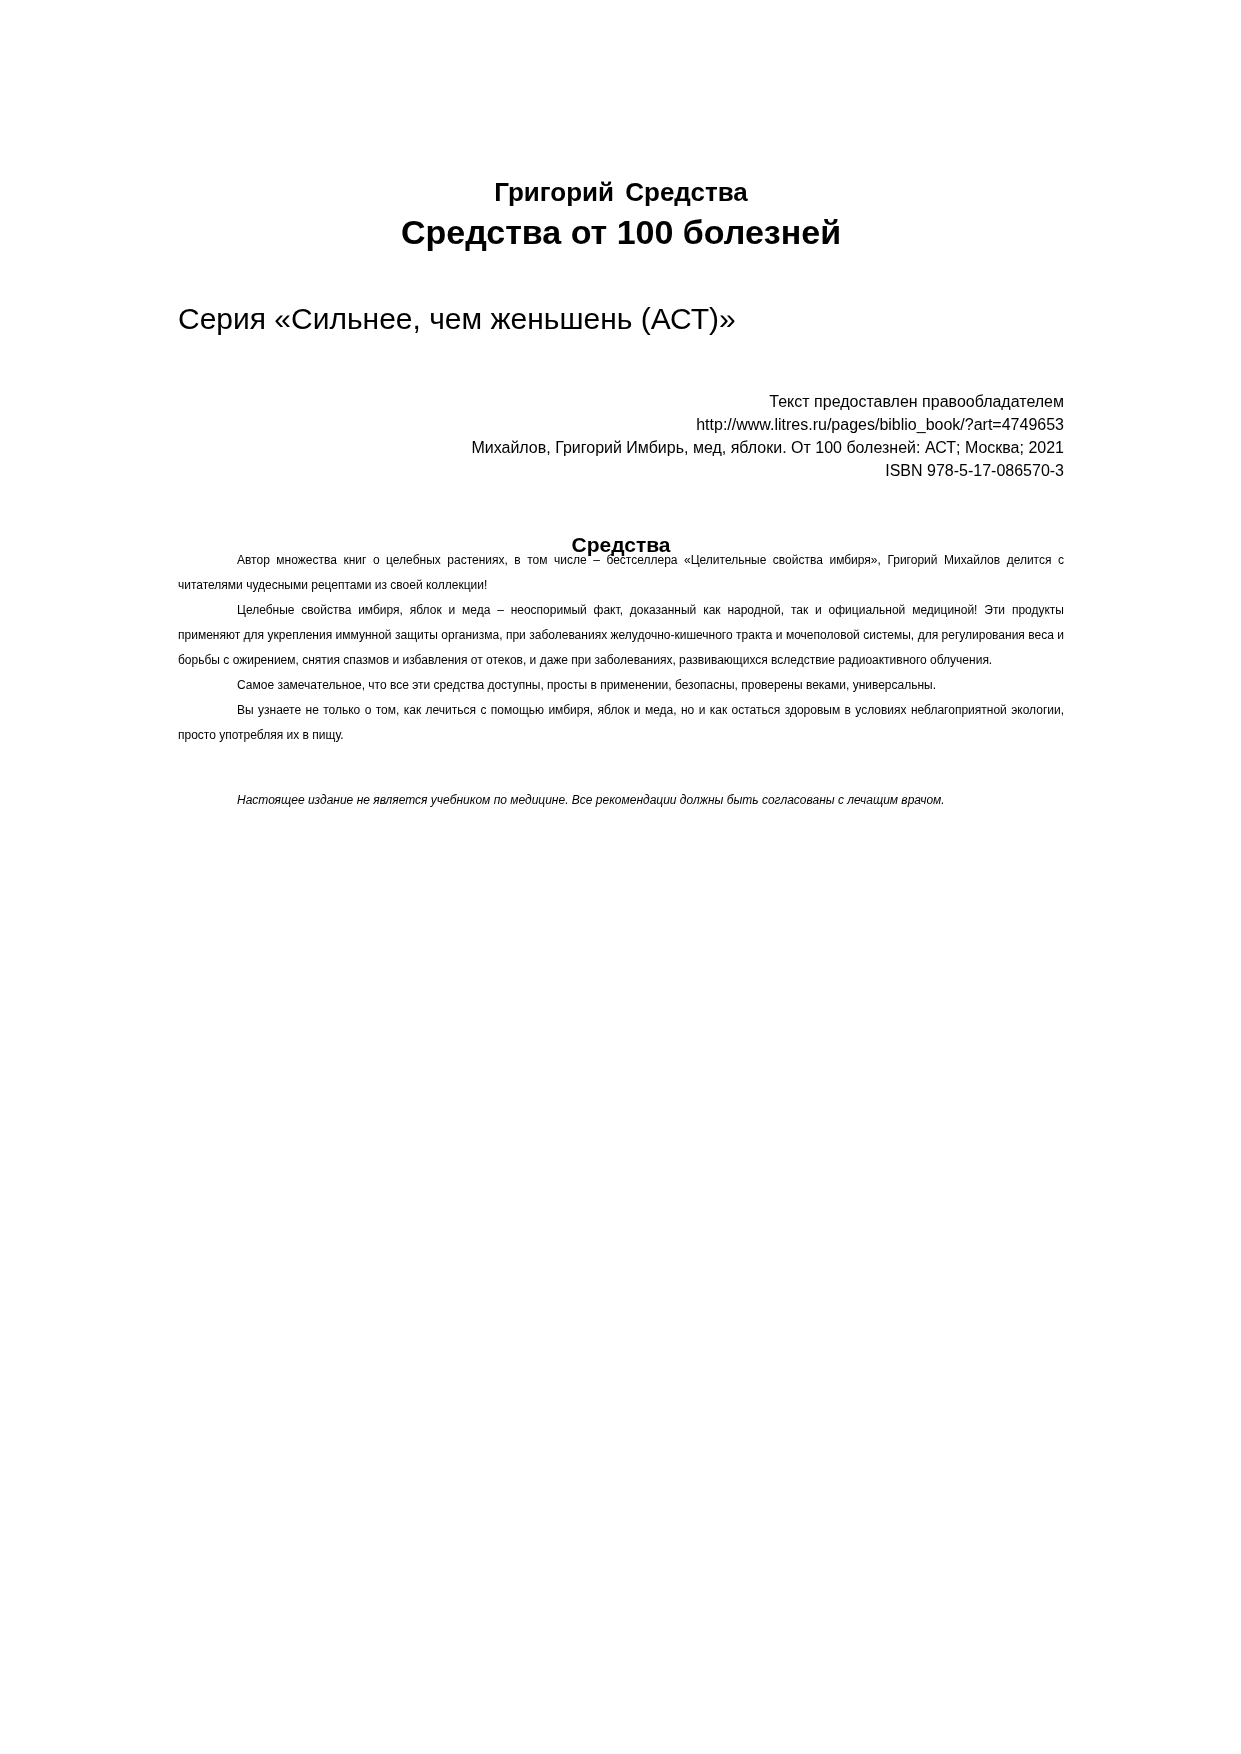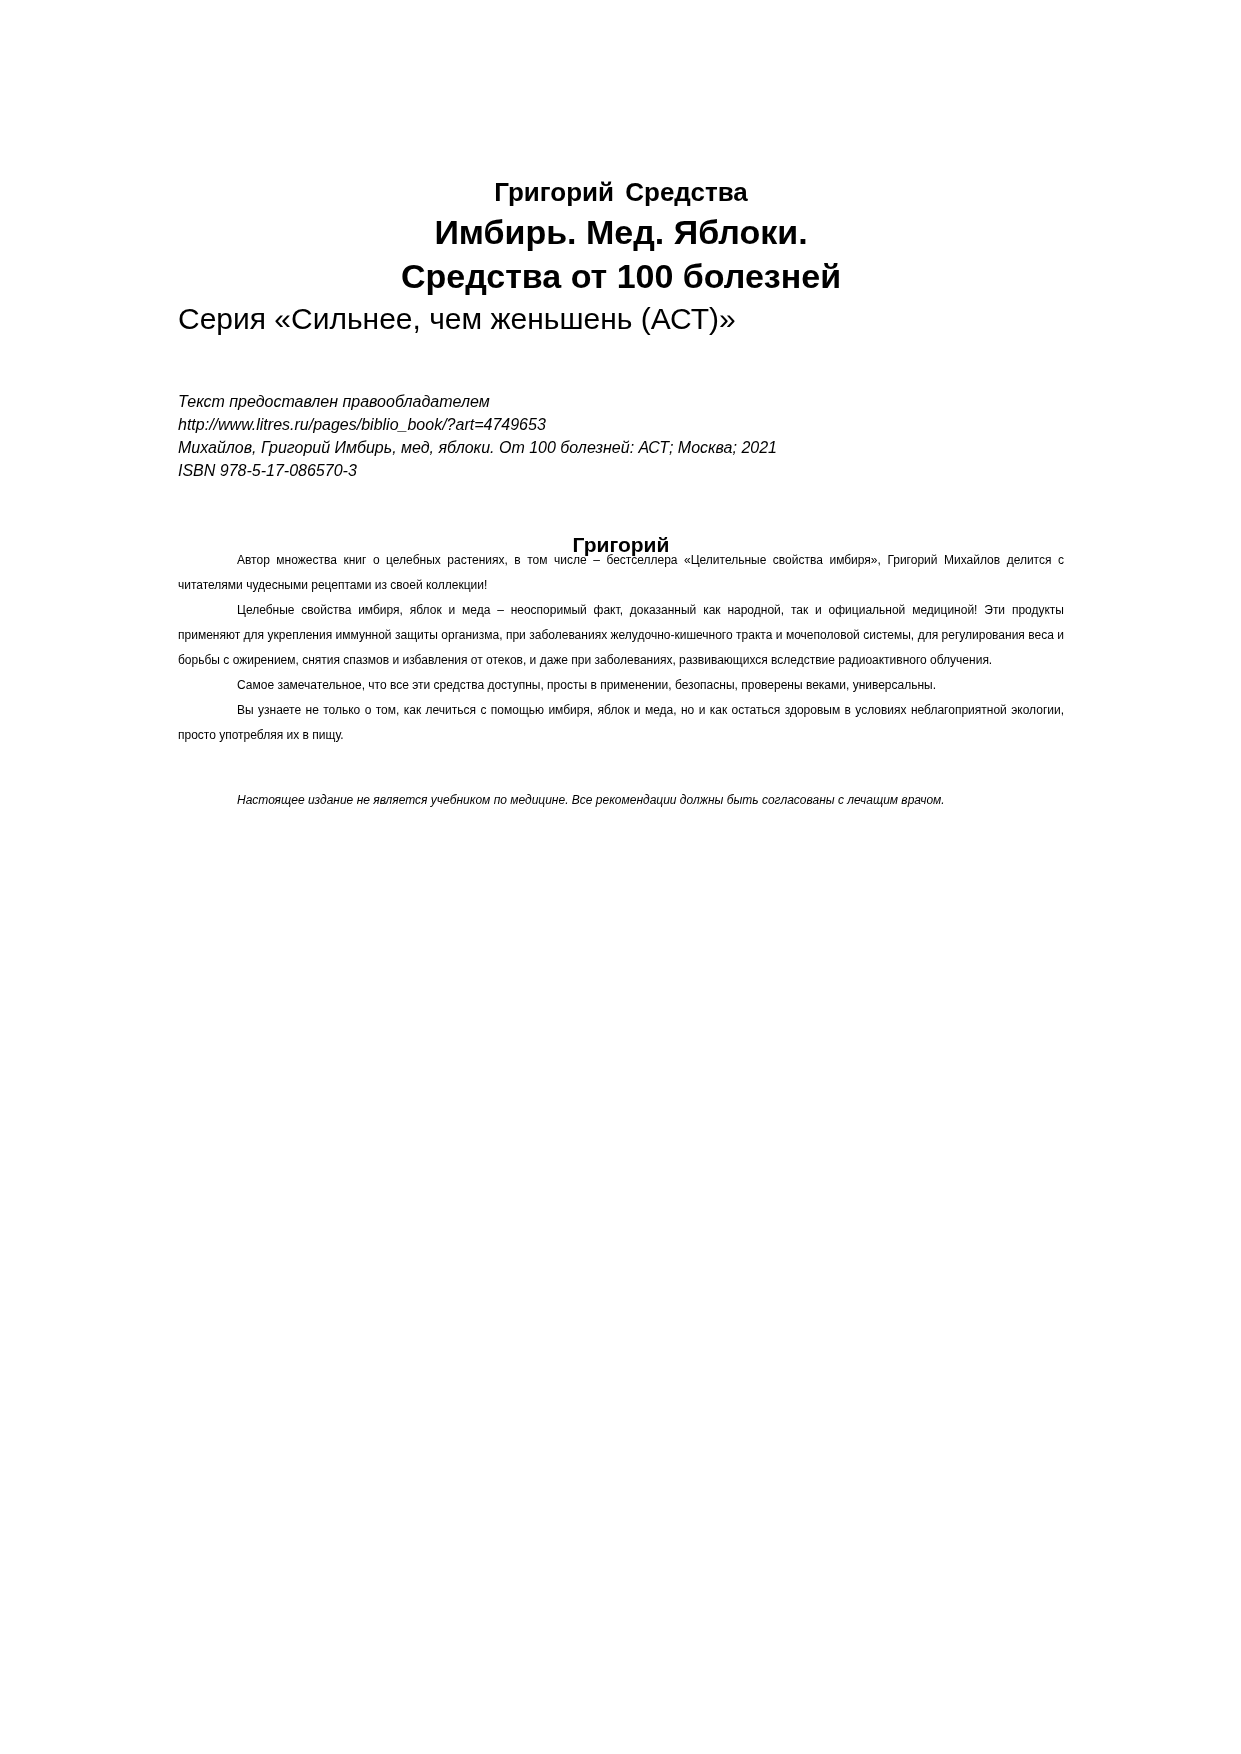--- a/index.html
+++ b/index.html
@@ -49,21 +49,21 @@
       width: 886px;
       text-align: left;
       font-size: 30px;
       line-height: 38px;
     }
     .meta {
       position: absolute;
       top: 390px;
       right: 0;
       width: 886px;
-      font-style: italic;
+      text-align: right;
       font-size: 16px;
       line-height: 23px;
     }
     .annot-heading {
       position: absolute;
       top: 532px;
       left: 0;
       width: 886px;
       text-align: center;
       font-weight: bold;
@@ -89,34 +89,33 @@
     }
   </style>
 </head>
 <body>
 
 <div class="page">
 
   <div class="author">Григорий  Средства</div>
 
   <div class="title">
-    <div>Имбирь. Мед. Яблоки.</div>
     <div>Средства от 100 болезней</div>
   </div>
 
   <div class="series">Серия «Сильнее, чем женьшень (АСТ)»</div>
 
   <div class="meta">
     <div>Текст предоставлен правообладателем</div>
     <div>http://www.litres.ru/pages/biblio_book/?art=4749653</div>
     <div>Михайлов, Григорий Имбирь, мед, яблоки. От 100 болезней: АСТ; Москва; 2021</div>
     <div>ISBN 978-5-17-086570-3</div>
   </div>
 
-  <div class="annot-heading">Григорий</div>
+  <div class="annot-heading">Средства</div>
 
   <div class="annot-body">
     <p>Автор множества книг о целебных растениях, в том числе – бестселлера «Целительные свойства имбиря», Григорий Михайлов делится с читателями чудесными рецептами из своей коллекции!</p>
     <p>Целебные свойства имбиря, яблок и меда – неоспоримый факт, доказанный как народной, так и официальной медициной! Эти продукты применяют для укрепления иммунной защиты организма, при заболеваниях желудочно-кишечного тракта и мочеполовой системы, для регулирования веса и борьбы с ожирением, снятия спазмов и избавления от отеков, и даже при заболеваниях, развивающихся вследствие радиоактивного облучения.</p>
     <p>Самое замечательное, что все эти средства доступны, просты в применении, безопасны, проверены веками, универсальны.</p>
     <p>Вы узнаете не только о том, как лечиться с помощью имбиря, яблок и меда, но и как остаться здоровым в условиях неблагоприятной экологии, просто употребляя их в пищу.</p>
     <p class="italic">Настоящее издание не является учебником по медицине. Все рекомендации должны быть согласованы с лечащим врачом.</p>
   </div>
 
 </div>

